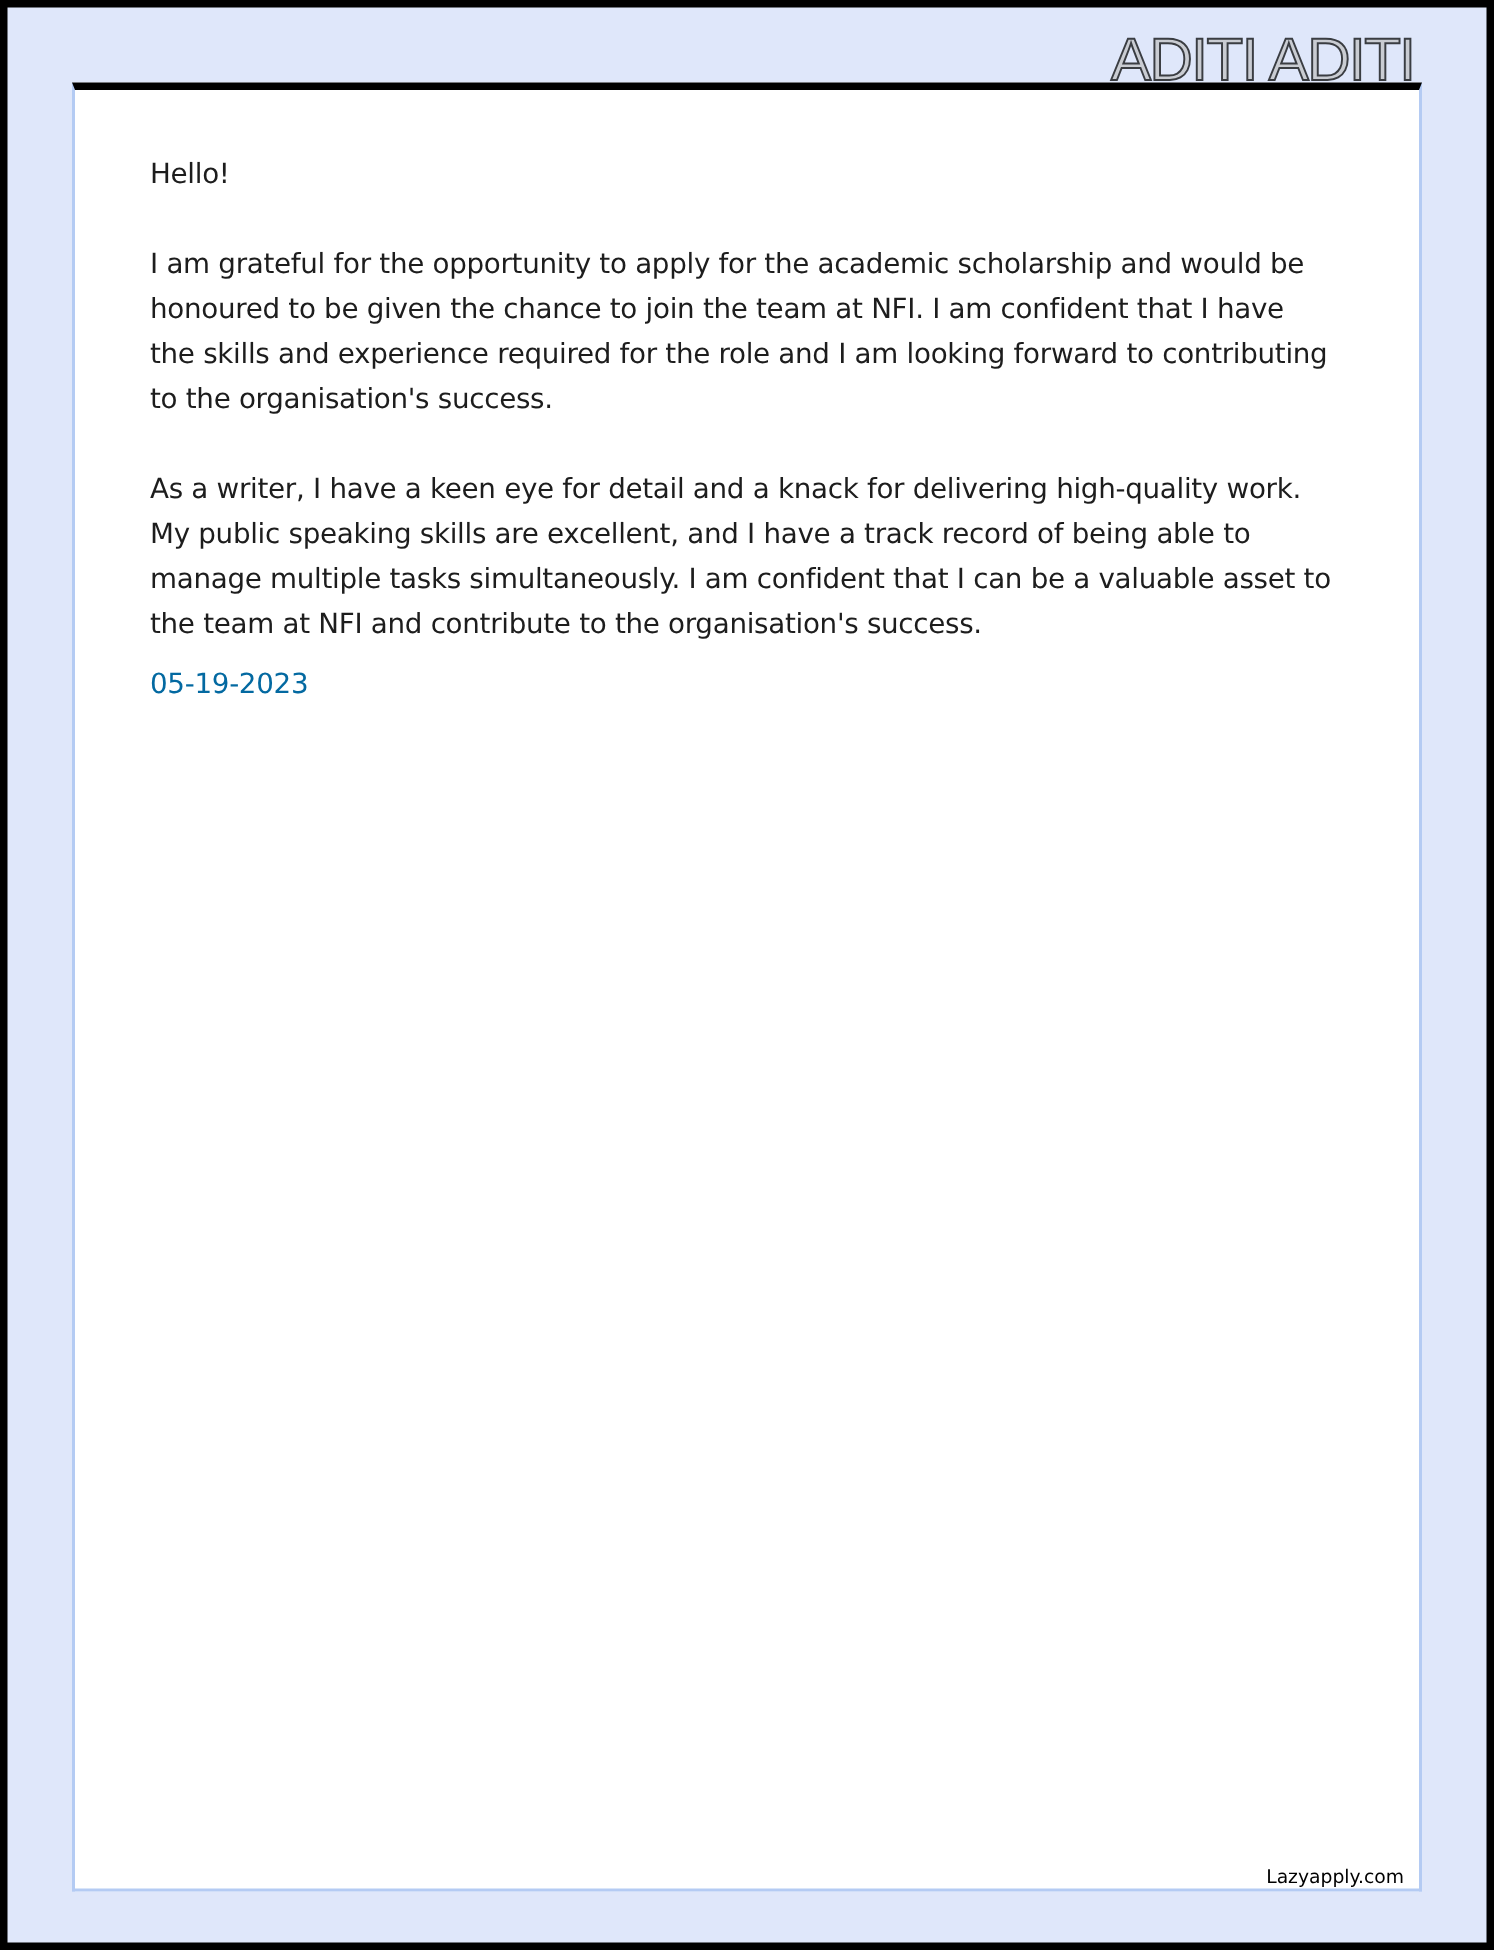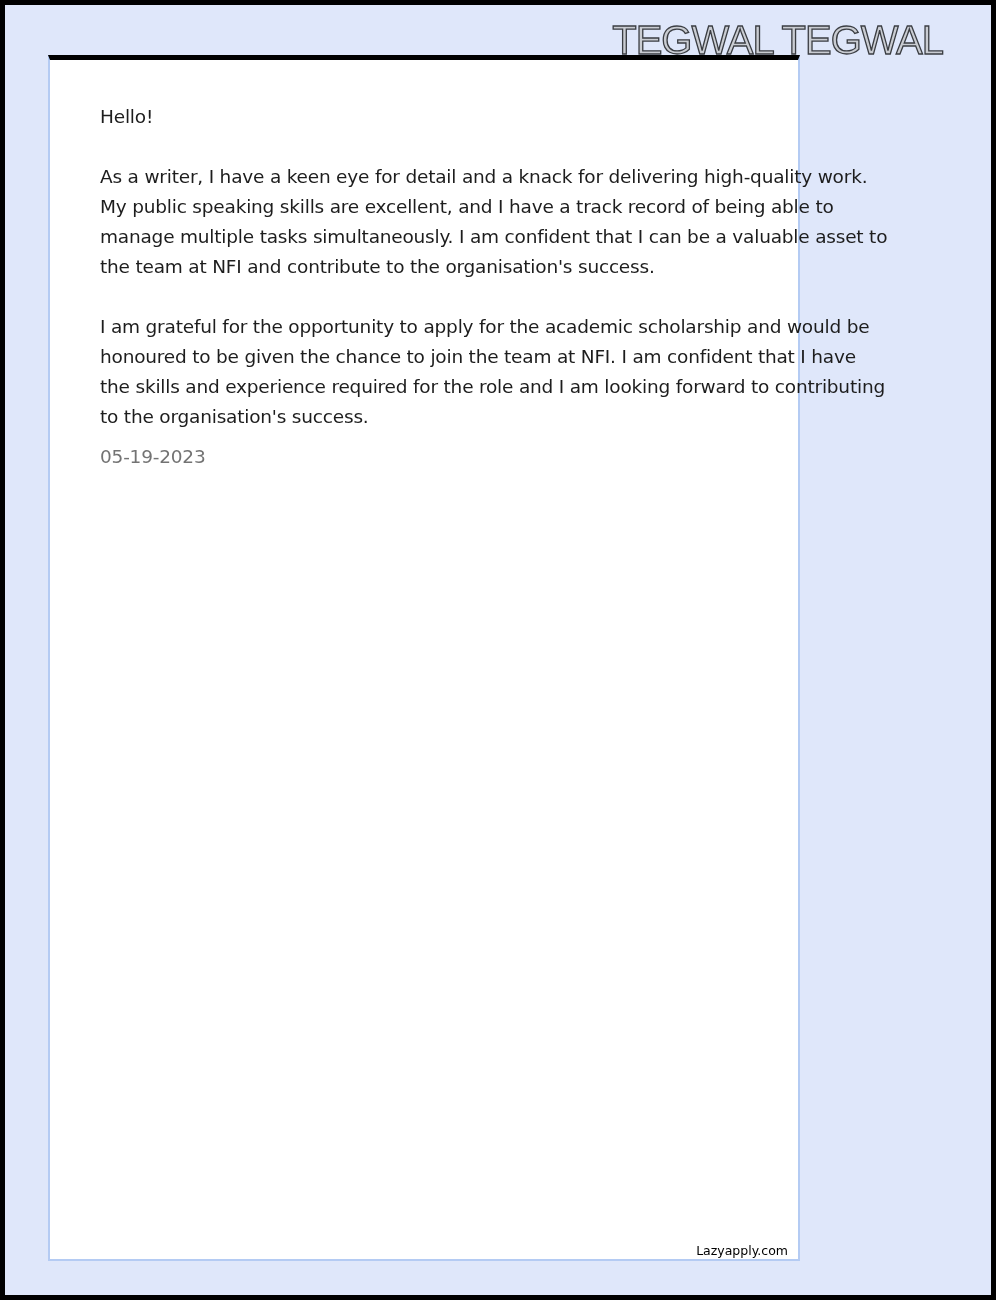--- a/index.html
+++ b/index.html
@@ -21,21 +21,21 @@
       letter-spacing: -1px;
       color: #c9ccd2;
       -webkit-text-stroke: 1.3px #3a3d42;
       line-height: 46px;
       white-space: nowrap;
     }
     .card {
       position: absolute;
       left: 43px;
       top: 50px;
-      width: 752px;
+      width: 900px;
       height: 1206px;
       box-sizing: border-box;
       background: #fff;
       border-top: 5px solid #000;
       border-left: 2px solid #b4cbf3;
       border-right: 2px solid #b4cbf3;
       border-bottom: 2px solid #b4cbf3;
     }
     .content {
       position: absolute;
@@ -43,37 +43,37 @@
       top: 42px;
       width: 790px;
       font-size: 18.5px;
       line-height: 30px;
       color: #1d1d1d;
       letter-spacing: -0.2px;
     }
     .content p { margin: 0 0 30px 0; }
     .content p.date {
       margin-top: -20px;
-      color: #737373;
+      color: #0369a1;
     }
     .footer {
       position: absolute;
       right: 10px;
       bottom: 1px;
       font-size: 12.5px;
       color: #000000;
       font-family: "DejaVu Sans", sans-serif;
     }
   </style>
 </head>
 <body>
 
-<div class="name">TEGWAL TEGWAL</div>
+<div class="name">ADITI ADITI</div>
 
 <div class="card">
   <div class="content">
     <p>Hello!</p>
+    <p>I am grateful for the opportunity to apply for the academic scholarship and would be honoured to be given the chance to join the team at NFI. I am confident that I have the skills and experience required for the role and I am looking forward to contributing to the organisation's success.</p>
     <p>As a writer, I have a keen eye for detail and a knack for delivering high-quality work. My public speaking skills are excellent, and I have a track record of being able to manage multiple tasks simultaneously. I am confident that I can be a valuable asset to the team at NFI and contribute to the organisation's success.</p>
-    <p>I am grateful for the opportunity to apply for the academic scholarship and would be honoured to be given the chance to join the team at NFI. I am confident that I have the skills and experience required for the role and I am looking forward to contributing to the organisation's success.</p>
     <p class="date">05-19-2023</p>
   </div>
   <div class="footer">Lazyapply.com</div>
 </div>
 
 </body></html>

